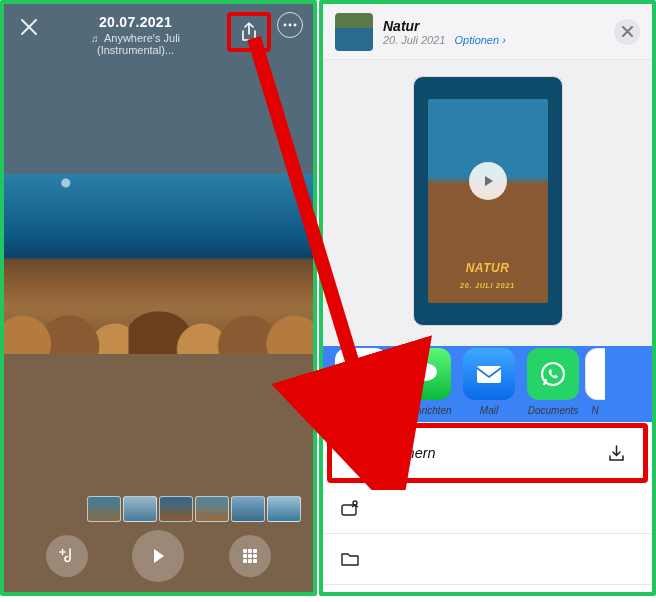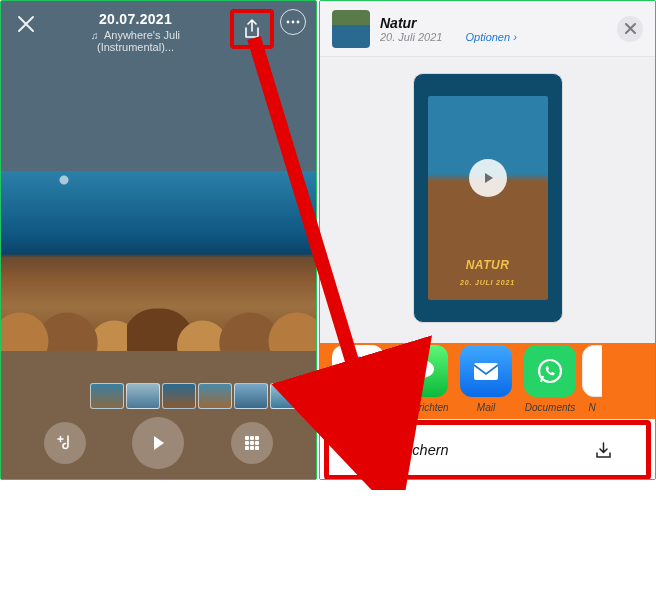--- a/index.html
+++ b/index.html
@@ -5,24 +5,24 @@
   * { box-sizing: border-box; margin: 0; padding: 0; }
   body {
     width: 656px; height: 602px;
     font-family: -apple-system, "Helvetica Neue", Arial, sans-serif;
     background: #fff;
     position: relative;
     overflow: hidden;
   }
   .screens { display: flex; height: 100%; }
   .phone {
-    height: 480px;
+    height: 596px;
     position: relative;
     overflow: hidden;
-    border: 1px solid #22c55e;
+    border: 4px solid #22c55e;
     border-radius: 2px;
   }
   .left { width: 317px; background: #526a79; }
   .right { width: 337px; margin-left: 2px; background: #f0f0f3; font-style: italic; }
 
   
   .left .topbar {
     position: absolute; top: 0; left: 0; right: 0;
     padding: 8px 10px 6px;
     display: flex; align-items: flex-start;
@@ -107,21 +107,21 @@
     padding:10px 12px; display:flex; align-items:center; gap:10px;
     background:#f4f4f7; border-bottom:1px solid #e5e5e5;
     height:56px;
   }
   .sheet-thumb {
     width:38px; height:38px; border-radius:4px;
     background: linear-gradient(#5a7a4a 0 40%, #2a6a90 40% 100%);
   }
   .sheet-title { font-size:14px; font-weight:600; color:#111; }
   .sheet-sub { font-size:11px; color:#8a8a8e; }
-  .sheet-sub .opts { color:#1f77d4; margin-left:20px; }
+  .sheet-sub .opts { color:#1f77d4; margin-left:6px; }
   .sheet-close {
     margin-left:auto; width:26px; height:26px; border-radius:50%;
     background:#e5e5ea; color:#7a7a80; display:flex;align-items:center;justify-content:center;
     font-size:15px; cursor:pointer;
   }
 
   .preview-area {
     background:#f0f0f3; padding:16px 0 20px;
     display:flex; justify-content:center;
   }
@@ -142,21 +142,21 @@
   .preview-card .cap1 {
     position:absolute; bottom:50px; left:0; right:0; text-align:center;
     color:#f2c14a; font-size:12px; font-weight:700; letter-spacing:.5px;
   }
   .preview-card .cap2 {
     position:absolute; bottom:36px; left:0; right:0; text-align:center;
     color:#f2c14a; font-size:7px; font-weight:600; letter-spacing:.8px;
   }
 
   .app-row {
-    display:flex; gap:0; padding:2px 6px 6px; background:#f97316;
+    display:flex; gap:0; padding:2px 6px 6px; background:#3b82f6;
     align-items:flex-start;
   }
   .app-item {
     width:64px; text-align:center; font-size:10px; color:#3a3a3c; cursor:pointer;
   }
   .app-icon {
     width:52px; height:52px; border-radius:12px; margin:0 auto 5px;
     display:flex;align-items:center;justify-content:center;
   }
   .ic-airdrop{background:#fff;}
@@ -164,21 +164,21 @@
   .ic-mail{background:linear-gradient(#3fa8ff,#0a6ae8);}
   .ic-wa{background:#25d366;}
   .ic-notes{background:#fff; border:1px solid #e5e5e5;}
   .app-item.cut{width:20px; overflow:hidden;}
 
   .action-list {
     background:#fff; margin-top:2px;
   }
   .action-item {
     display:flex; align-items:center; justify-content:space-between;
-    padding:14px 32px; font-size:14.5px; color:#111;
+    padding:14px 16px; font-size:14.5px; color:#111;
     border-bottom:1px solid #e6e6e8; cursor:pointer;
     position:relative;
   }
   .action-item:last-child{border-bottom:none;}
   .action-icon { width:22px; height:22px; display:flex;align-items:center;justify-content:center; color:#3a3a3c;}
   .hl-red {
     border:5px solid #e30000; border-radius:4px;
     margin:-1px 4px 0 4px;
   }
 

